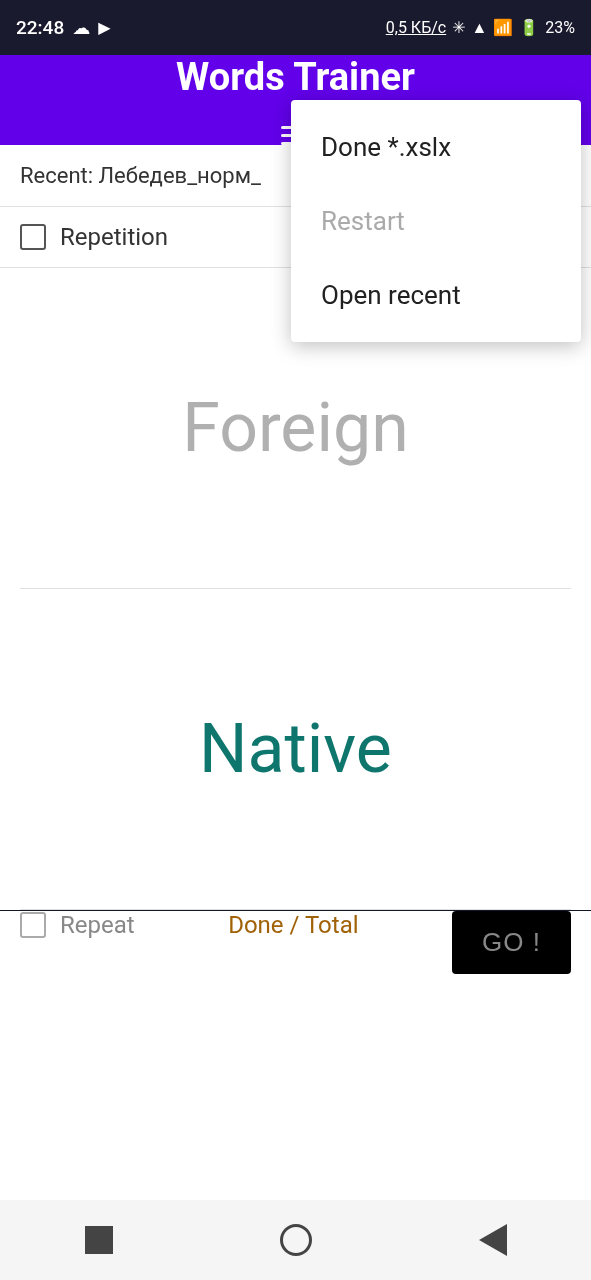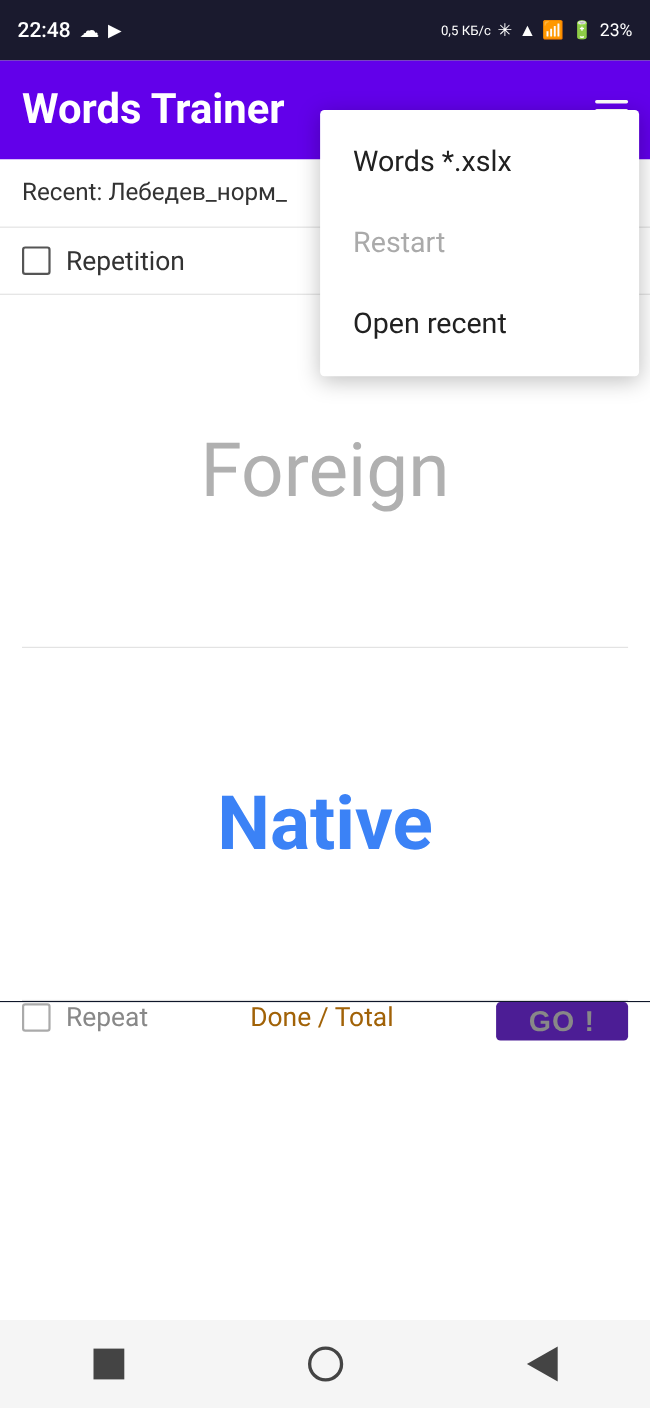--- a/index.html
+++ b/index.html
@@ -44,20 +44,21 @@
 
     
     .app-bar {
       width: 100%;
       height: 90px;
       background: #6200ea;
       display: flex;
       align-items: center;
       padding: 0 20px;
       justify-content: space-between;
+      flex-direction: column;
     }
     .app-title {
       color: white;
       font-size: 38px;
       font-weight: bold;
     }
     .menu-icon {
       color: white;
       font-size: 32px;
       cursor: pointer;
@@ -150,22 +151,22 @@
 
     
     .native-area {
       display: flex;
       align-items: center;
       justify-content: center;
       height: 320px;
     }
     .word-native {
       font-size: 68px;
-      color: #3b82f6;
-      font-weight: bold;
+      color: #0f766e;
+      font-weight: normal;
     }
 
     .divider-bottom {
       height: 1px;
       background: #e0e0e0;
       margin: 0 20px;
     }
 
     
     .bottom-bar {
@@ -191,27 +192,27 @@
     }
     .repeat-label {
       font-size: 24px;
       color: #888;
     }
     .done-total {
       font-size: 24px;
       color: #a16207;
     }
     .go-button {
-      background: #4c1d95;
+      background: #000000;
       color: #888;
       border: none;
       border-radius: 4px;
-      padding: 2px 30px;
+      padding: 16px 30px;
       font-size: 26px;
-      font-weight: bold;
+      font-weight: normal;
       cursor: pointer;
       letter-spacing: 1px;
     }
 
     
     .nav-bar {
       position: absolute;
       bottom: 0;
       width: 100%;
       height: 80px;
@@ -252,40 +253,40 @@
 
 <div class="status-bar">
   <div class="status-left">
     <span class="status-time">22:48</span>
 
     <span style="font-size:18px;">☁</span>
 
     <span style="font-size:16px;">▶</span>
   </div>
   <div class="status-right">
-    <span style="font-size:12px;">0,5 КБ/с</span>
+    <span style="font-size:16px;text-decoration:underline;">0,5 КБ/с</span>
     <span>✳</span>
     <span>▲</span>
     <span>📶</span>
     <span>🔋</span>
     <span style="font-size:16px;">23%</span>
   </div>
 </div>
 
 <div class="app-bar">
   <span class="app-title">Words Trainer</span>
   <div class="menu-icon">
     <span></span>
     <span></span>
     <span></span>
   </div>
 </div>
 
 <div class="dropdown-menu">
-  <div class="dropdown-item">Words *.xslx</div>
+  <div class="dropdown-item">Done *.xslx</div>
   <div class="dropdown-item disabled">Restart</div>
   <div class="dropdown-item">Open recent</div>
 </div>
 
 <div class="content">
 
   <div class="recent-row">Recent: Лебедев_норм_</div>
 
   <div class="checkbox-row">
     <div class="checkbox-box"></div>

